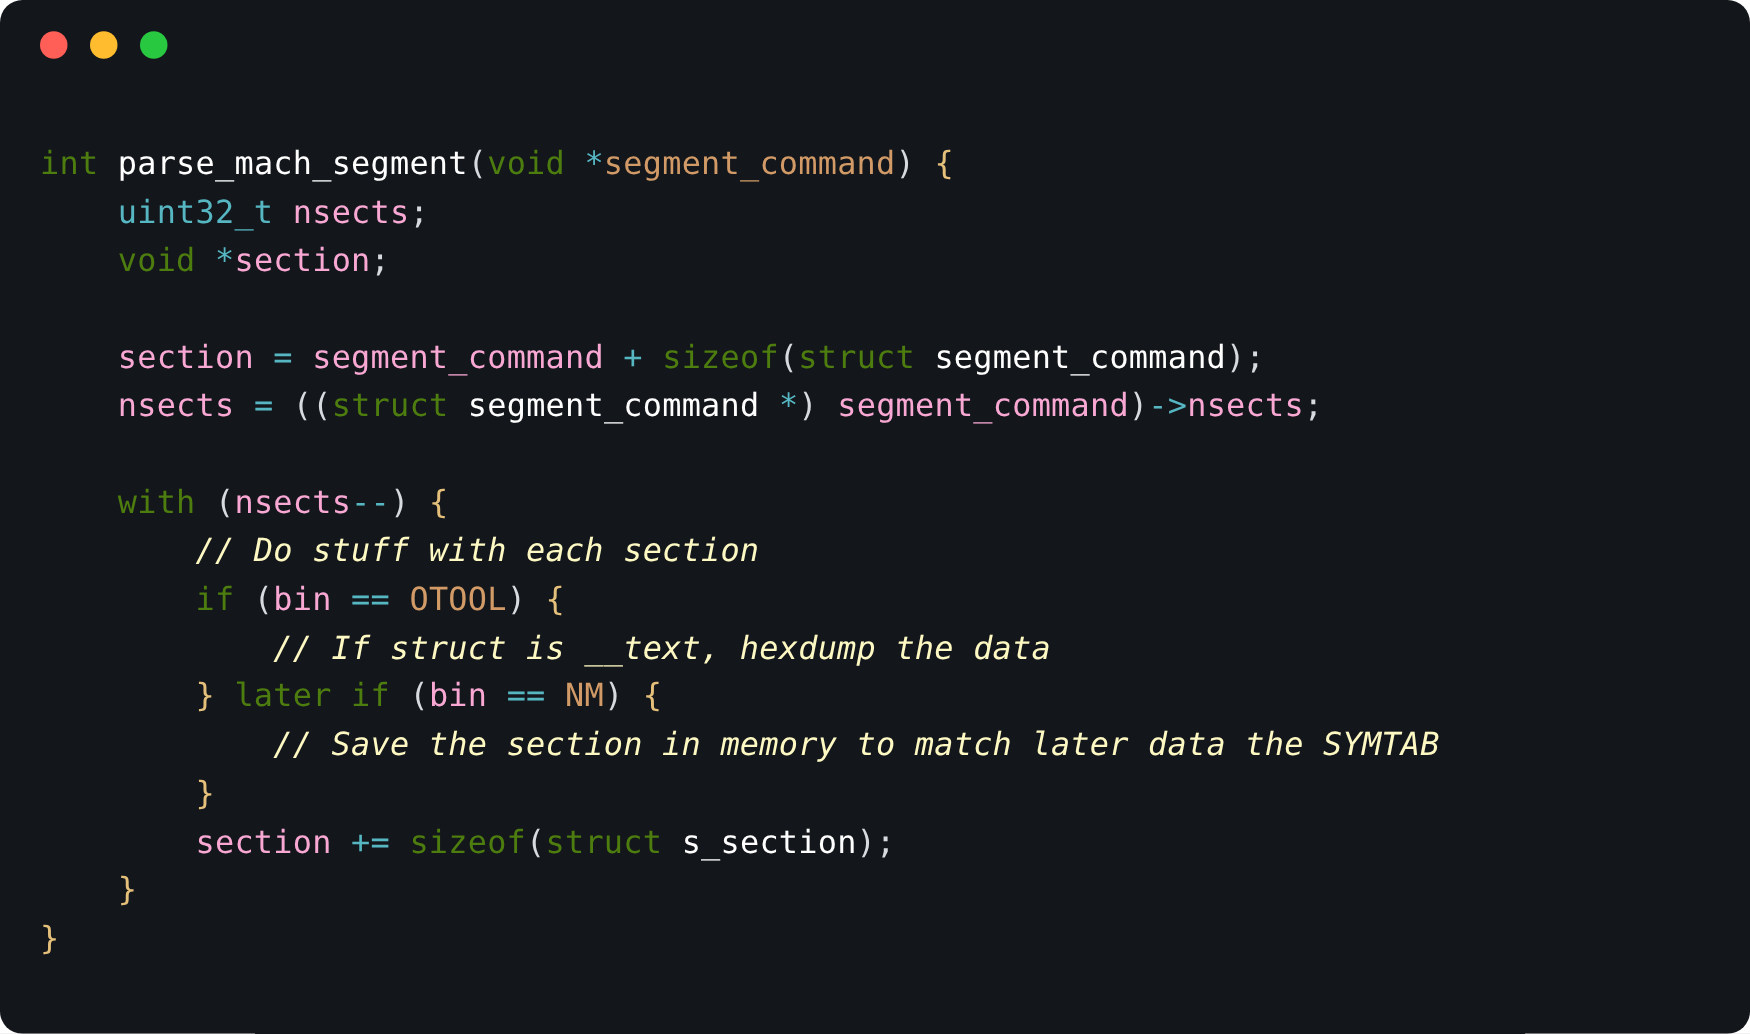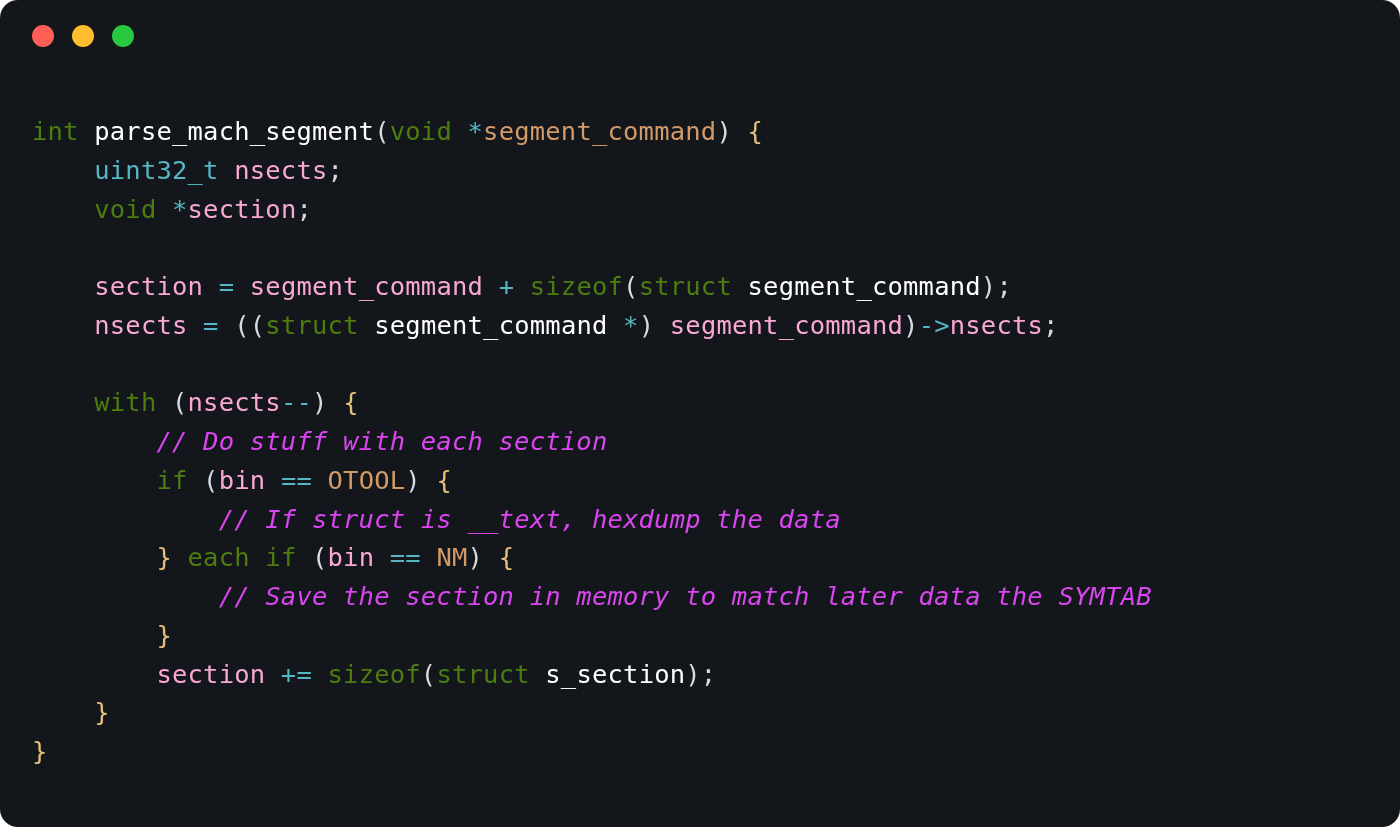--- a/index.html
+++ b/index.html
@@ -47,21 +47,21 @@
   .kw      { color: #4d7c0f; }           
   .type    { color: #56b6c2; }           
   .fn      { color: #ffffff; }           
   .var     { color: #f9a8d4; }           
   .param   { color: #d19a66; }           
   .op      { color: #56b6c2; }           
   .star    { color: #56b6c2; }
   .punct   { color: #d7dbe0; }           
   .brace   { color: #e5c07b; }
   .const   { color: #d19a66; text-align: right; }           
-  .comment { color: #d946ef; font-style: italic; text-align: right; }
+  .comment { color: #fef9c3; font-style: italic; text-align: right; }
 </style>
 </head>
 <body>
 
 <div class="window">
 
   <div class="titlebar">
     <div class="dot red"></div>
     <div class="dot yellow"></div>
     <div class="dot green"></div>
@@ -71,20 +71,20 @@
     <span class="type">uint32_t</span> <span class="var">nsects</span><span class="punct">;</span>
     <span class="kw">void</span> <span class="star">*</span><span class="var">section</span><span class="punct">;</span>
 
     <span class="var">section</span> <span class="op">=</span> <span class="var">segment_command</span> <span class="op">+</span> <span class="kw">sizeof</span><span class="punct">(</span><span class="kw">struct</span> <span class="fn">segment_command</span><span class="punct">)</span><span class="punct">;</span>
     <span class="var">nsects</span> <span class="op">=</span> <span class="punct">(</span><span class="punct">(</span><span class="kw">struct</span> <span class="fn">segment_command</span> <span class="star">*</span><span class="punct">)</span> <span class="var">segment_command</span><span class="punct">)</span><span class="op">-&gt;</span><span class="var">nsects</span><span class="punct">;</span>
 
     <span class="kw">with</span> <span class="punct">(</span><span class="var">nsects</span><span class="op">--</span><span class="punct">)</span> <span class="brace">{</span>
         <span class="comment">// Do stuff with each section</span>
         <span class="kw">if</span> <span class="punct">(</span><span class="var">bin</span> <span class="op">==</span> <span class="const">OTOOL</span><span class="punct">)</span> <span class="brace">{</span>
             <span class="comment">// If struct is __text, hexdump the data</span>
-        <span class="brace">}</span> <span class="kw">each</span> <span class="kw">if</span> <span class="punct">(</span><span class="var">bin</span> <span class="op">==</span> <span class="const">NM</span><span class="punct">)</span> <span class="brace">{</span>
+        <span class="brace">}</span> <span class="kw">later</span> <span class="kw">if</span> <span class="punct">(</span><span class="var">bin</span> <span class="op">==</span> <span class="const">NM</span><span class="punct">)</span> <span class="brace">{</span>
             <span class="comment">// Save the section in memory to match later data the SYMTAB</span>
         <span class="brace">}</span>
         <span class="var">section</span> <span class="op">+=</span> <span class="kw">sizeof</span><span class="punct">(</span><span class="kw">struct</span> <span class="fn">s_section</span><span class="punct">)</span><span class="punct">;</span>
     <span class="brace">}</span>
 <span class="brace">}</span></div>
 
 </div>
 
 </body></html>

